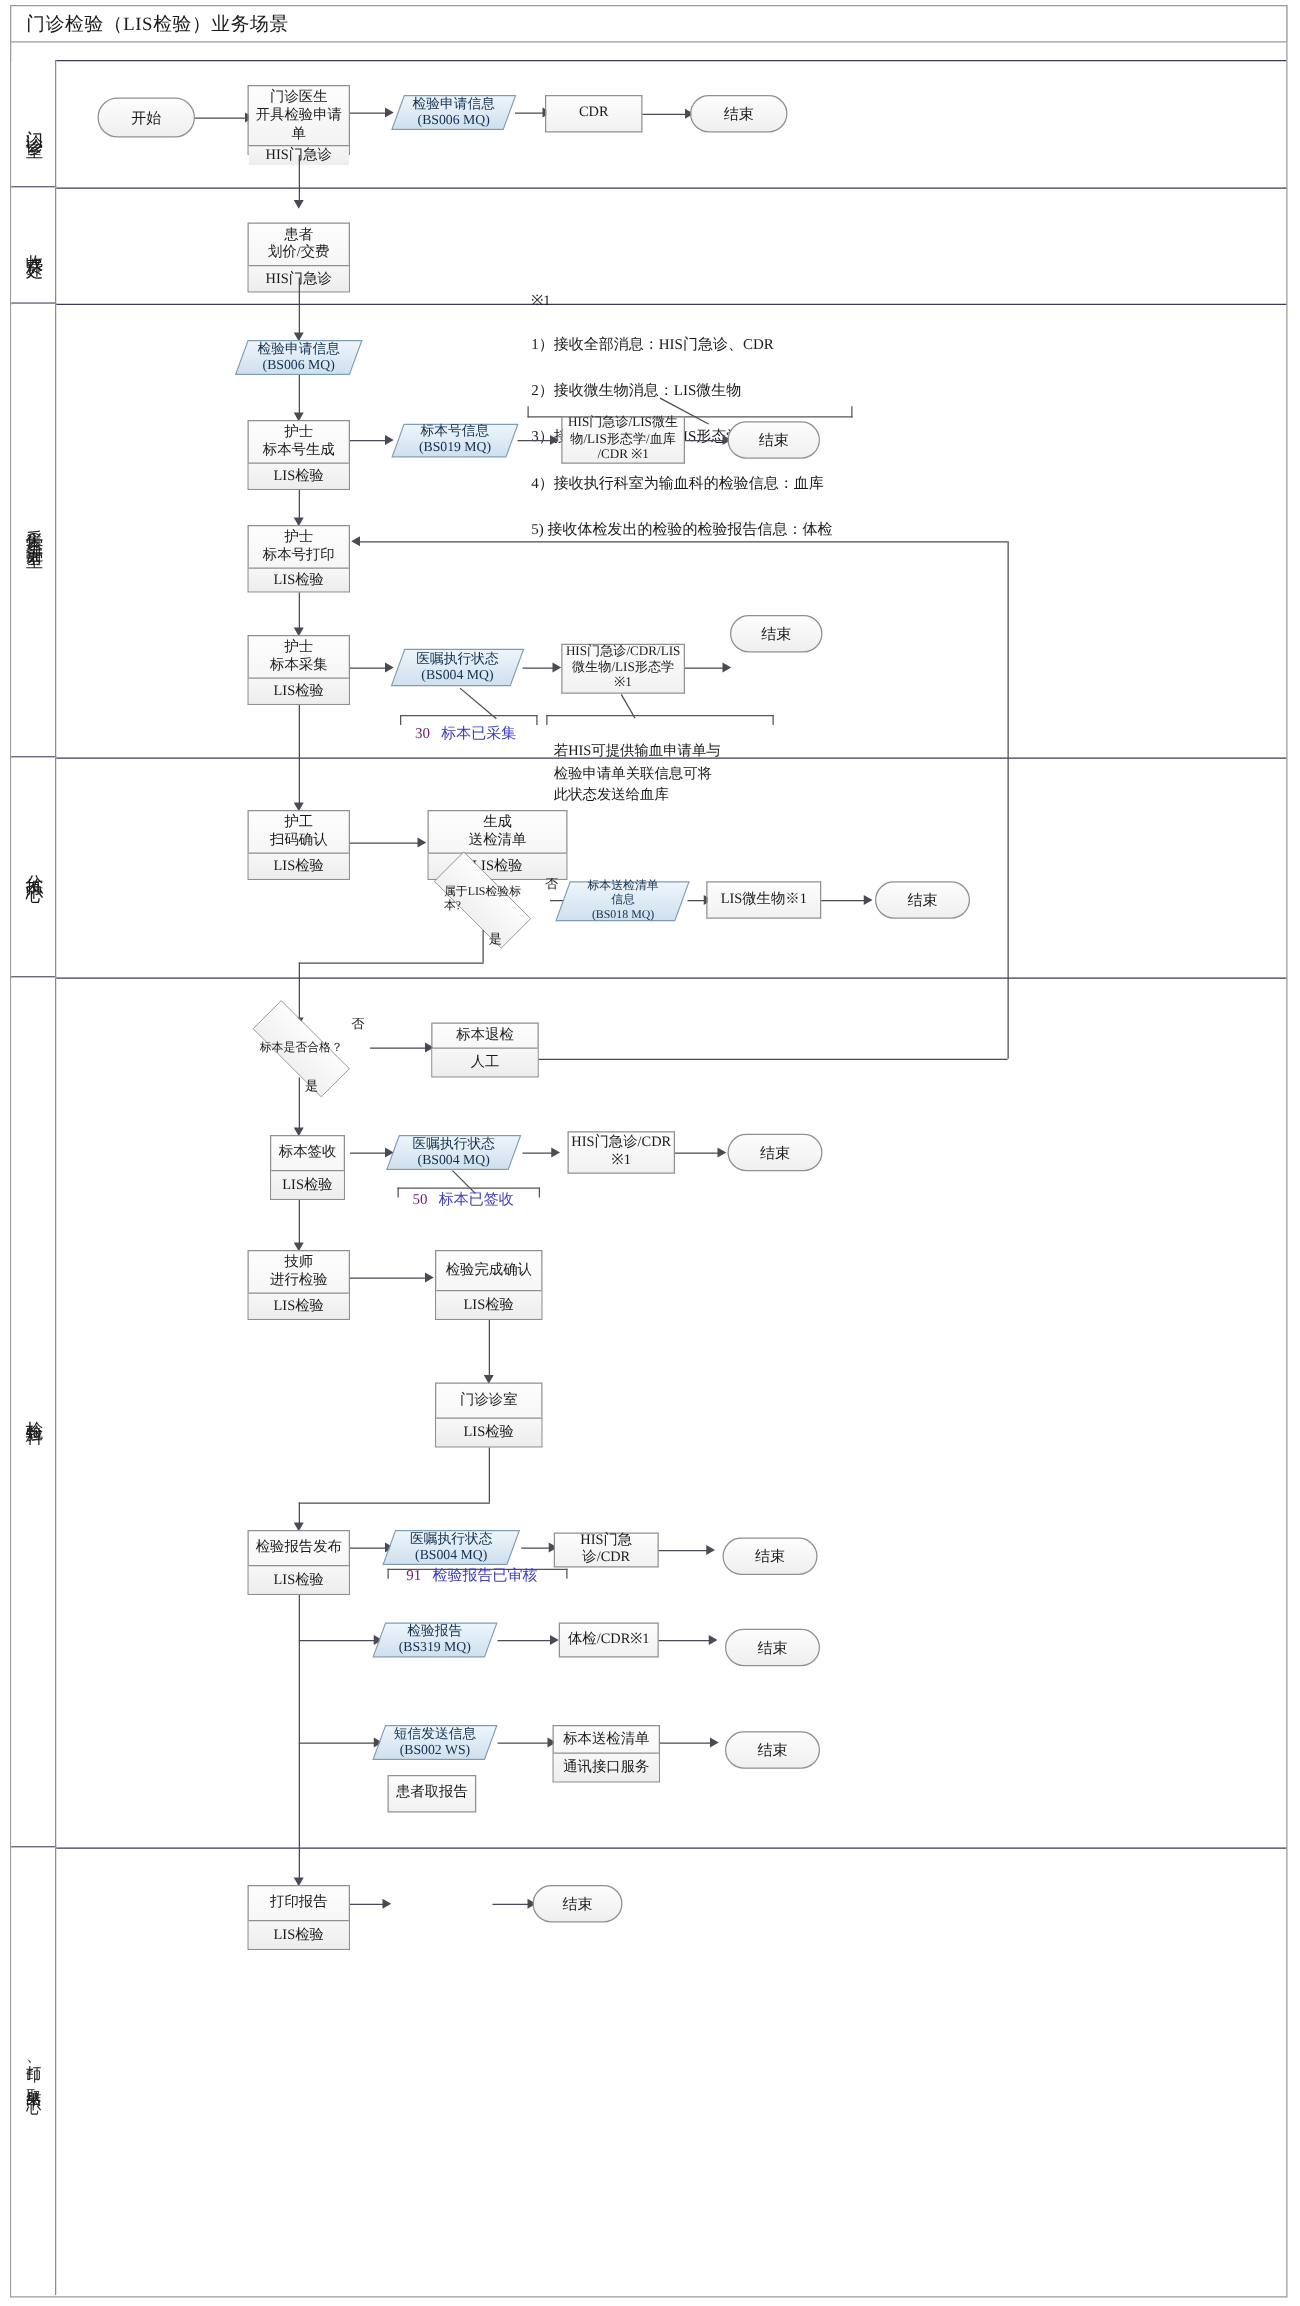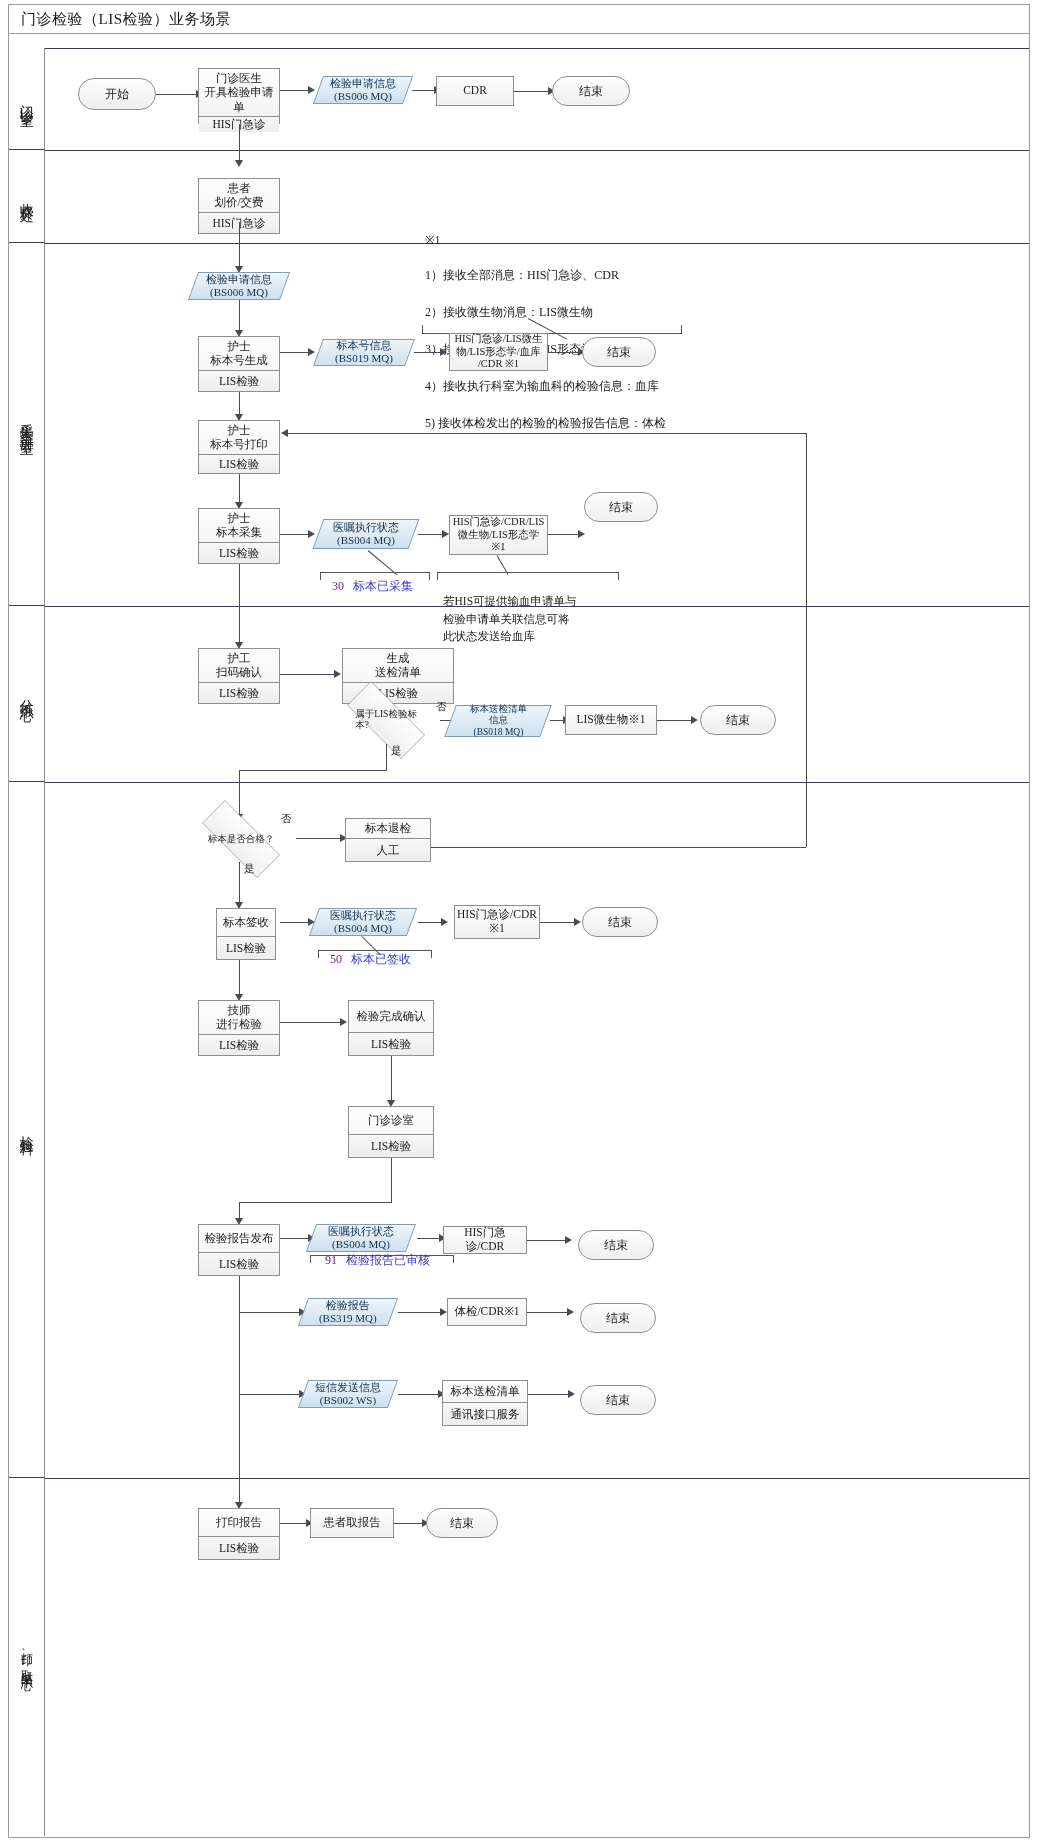--- a/index.html
+++ b/index.html
@@ -465,21 +465,21 @@
   <div class="arw d" style="left:234.5px;top:1502px;"></div>
 
   <div class="node" style="left:198px;top:1508px;width:82px;height:52px;">
     <div class="top">打印报告</div>
     <div class="bot">LIS检验</div>
   </div>
 
   <div class="ln lh" style="left:280px;top:1523px;width:28px;"></div>
   <div class="arw r" style="left:306px;top:1518.5px;"></div>
 
-  <div class="plain" style="left:310px;top:1508px;width:84px;height:30px;">
+  <div class="plain" style="left:310px;top:1420px;width:71px;height:30px;">
     <span>患者取报告</span></div>
 
   <div class="ln lh" style="left:394px;top:1523px;width:30px;"></div>
   <div class="arw r" style="left:422px;top:1518.5px;"></div>
 
   <div class="term" style="left:426px;top:1508px;width:72px;height:30px;">
     <span>结束</span>
     </div>
 
 </div>

